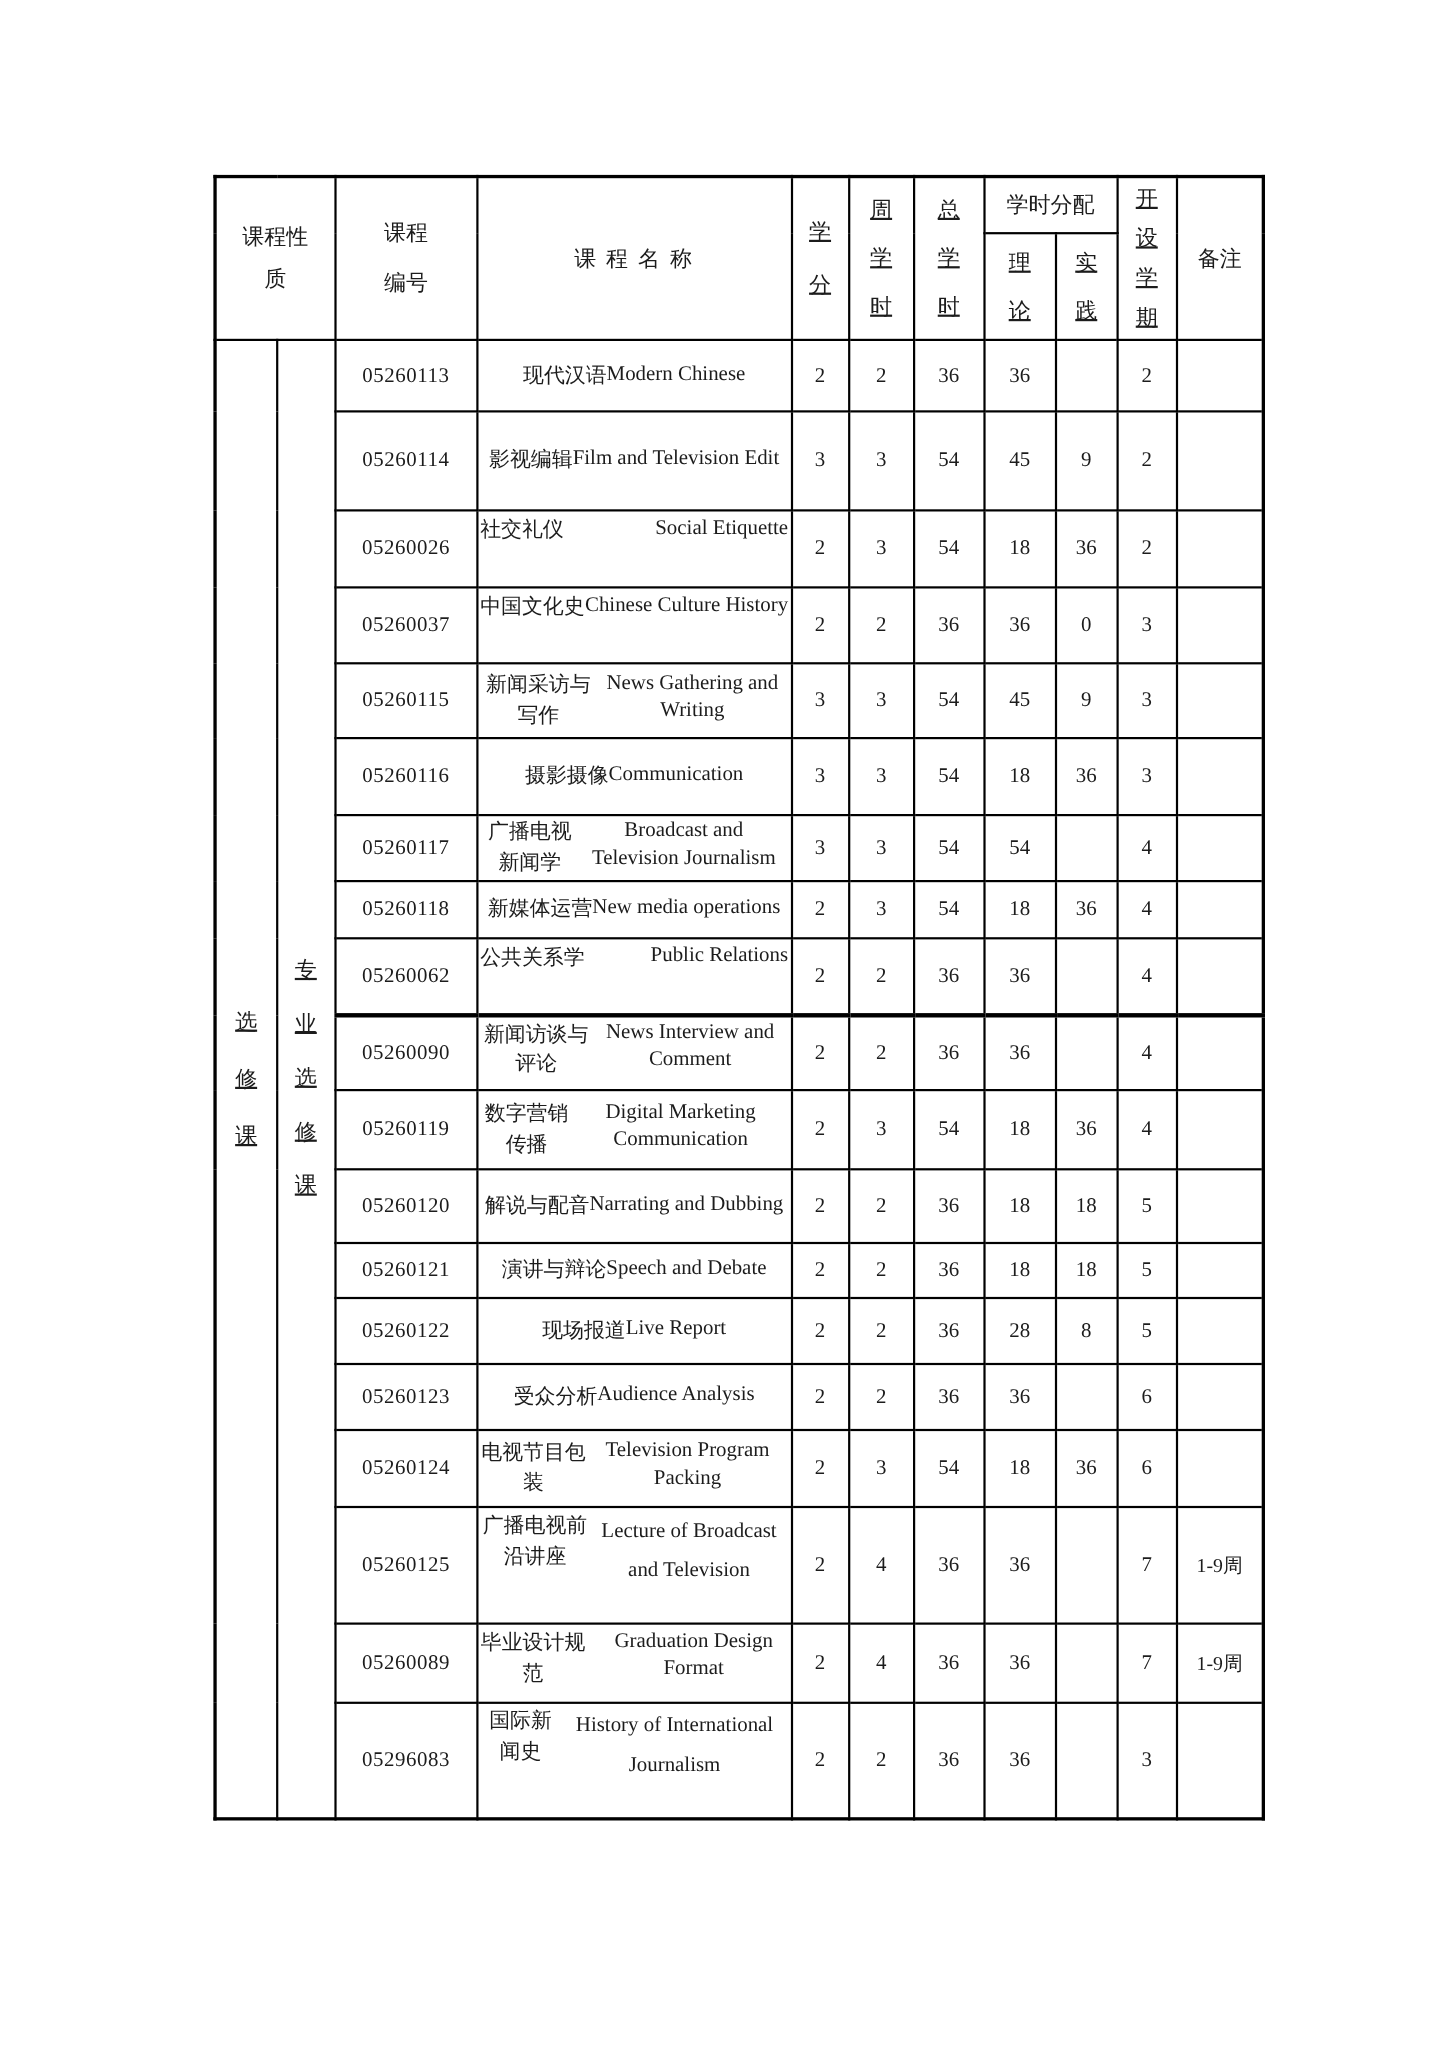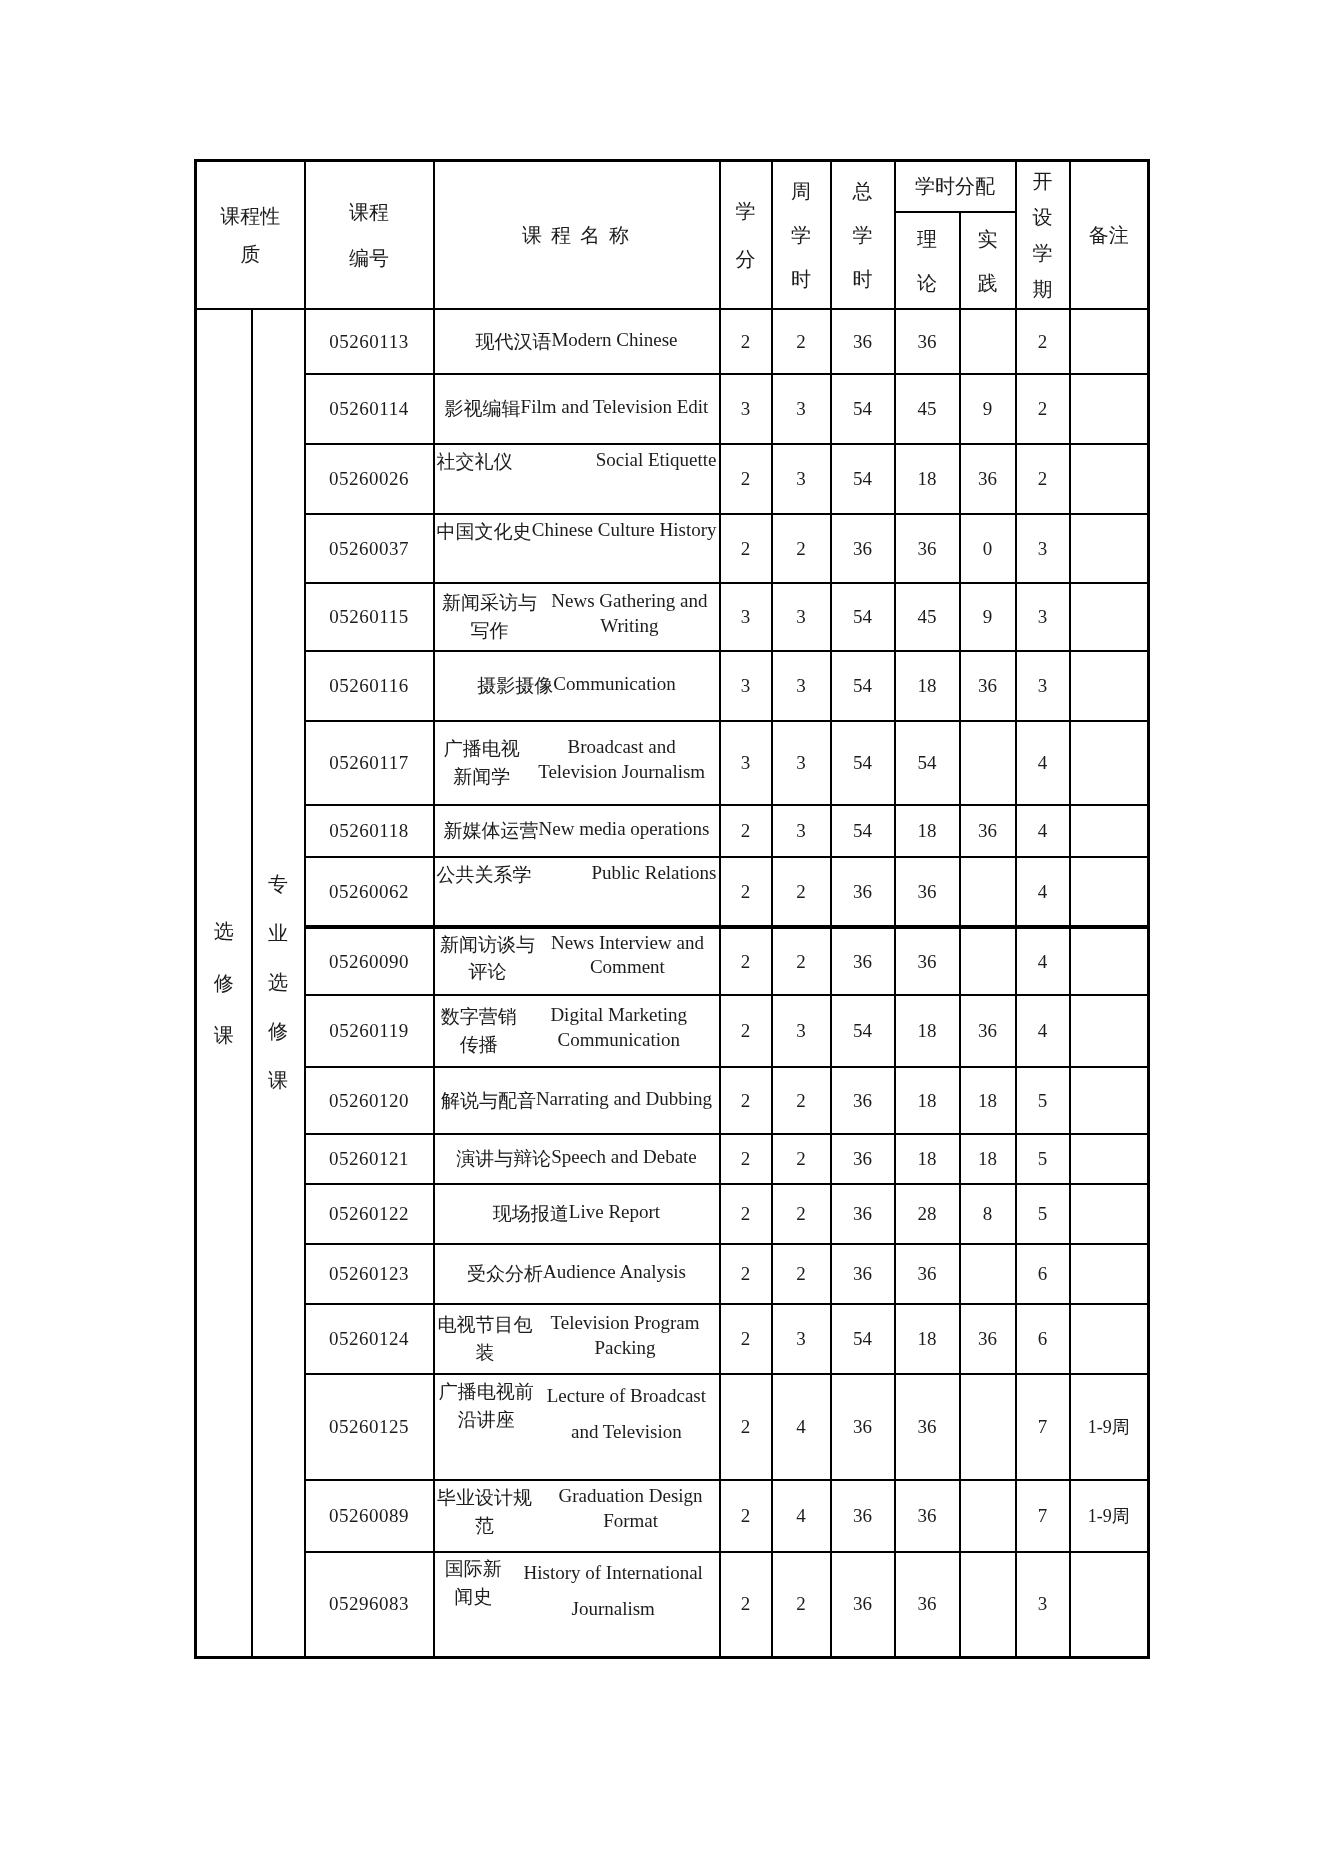--- a/index.html
+++ b/index.html
@@ -30,20 +30,21 @@
   thead tr.h1 { height:50px; }
   thead tr.h2 { height:94px; }
   thead th { font-size:20px; }
 
   
   .vtext {
     display:inline-block;
     width:1.25em;
     word-break:break-all;
     text-align:center;
+    text-decoration:underline;
   }
   .v2 { line-height:2.4; }
   .v3 { line-height:2.2; }
   .v4 { line-height:1.8; }
   .vn3 { line-height:2.6; font-size:20px; }
   .vn5 { line-height:2.45; font-size:20px; }
   .wrap2 { display:inline-block; width:3.3em; line-height:1.9; word-break:break-all; }
   .wrap2b { display:inline-block; width:2.3em; line-height:2.3; word-break:break-all; }
   .hname { letter-spacing:2px; }
 
@@ -52,26 +53,26 @@
   .name-td { padding:2px 4px; }
   .name-wrap {
     display:flex; flex-direction:row; justify-content:center;
     min-height:100%;
   }
   .zh { font-size:19px; line-height:1.45; }
   .en { font-size:19px; line-height:1.3; }
 
   
   tbody tr:nth-child(1)  { height:65px; }
-  tbody tr:nth-child(2)  { height:70px; }
+  tbody tr:nth-child(2)  { height:90px; }
   tbody tr:nth-child(3)  { height:70px; }
   tbody tr:nth-child(4)  { height:69px; }
   tbody tr:nth-child(5)  { height:68px; }
   tbody tr:nth-child(6)  { height:70px; }
-  tbody tr:nth-child(7)  { height:84px; }
+  tbody tr:nth-child(7)  { height:60px; }
   tbody tr:nth-child(8)  { height:52px; }
   tbody tr:nth-child(9)  { height:70px; }
   tbody tr:nth-child(10) { height:68px; }
   tbody tr:nth-child(11) { height:72px; }
   tbody tr:nth-child(12) { height:67px; }
   tbody tr:nth-child(13) { height:50px; }
   tbody tr:nth-child(14) { height:60px; }
   tbody tr:nth-child(15) { height:60px; }
   tbody tr:nth-child(16) { height:70px; }
   tbody tr:nth-child(17) { height:106px; }

